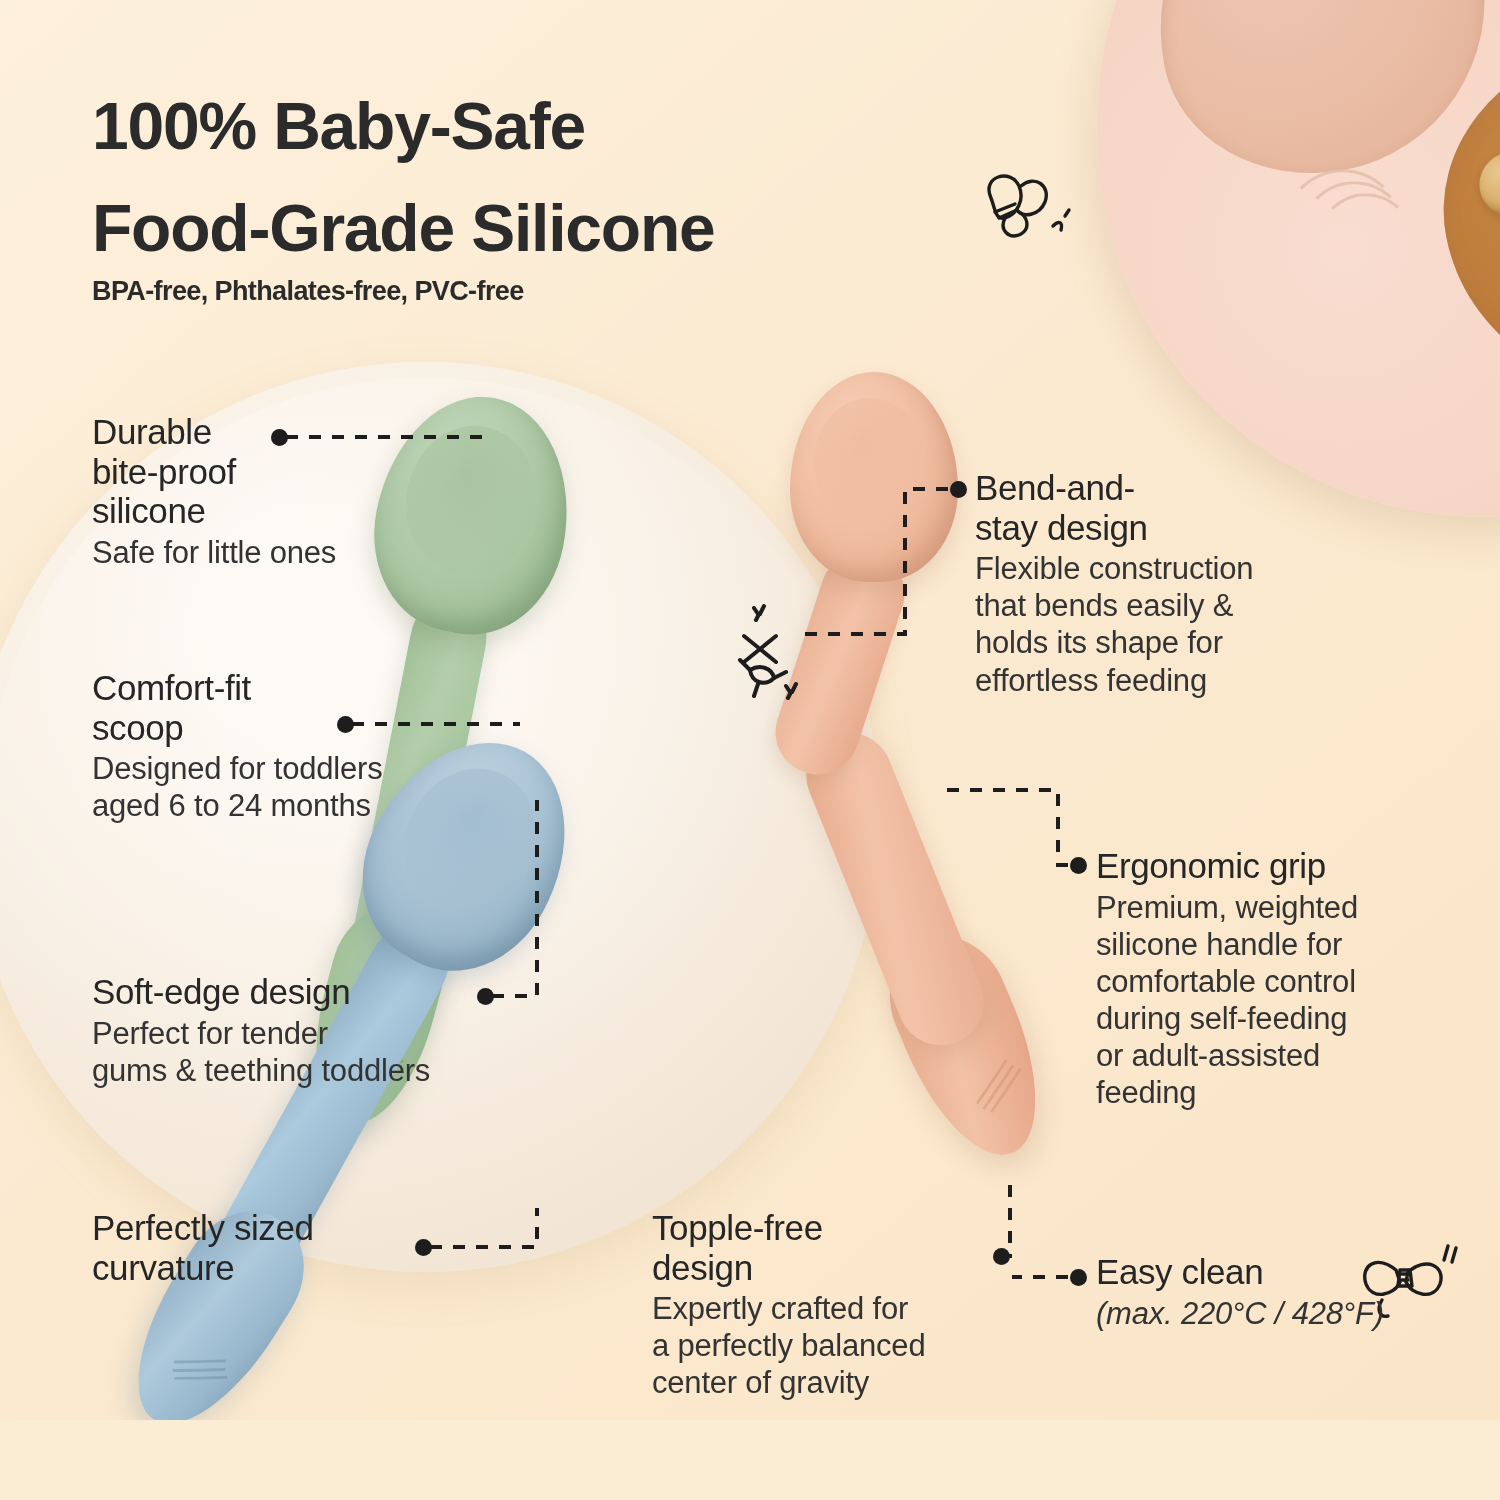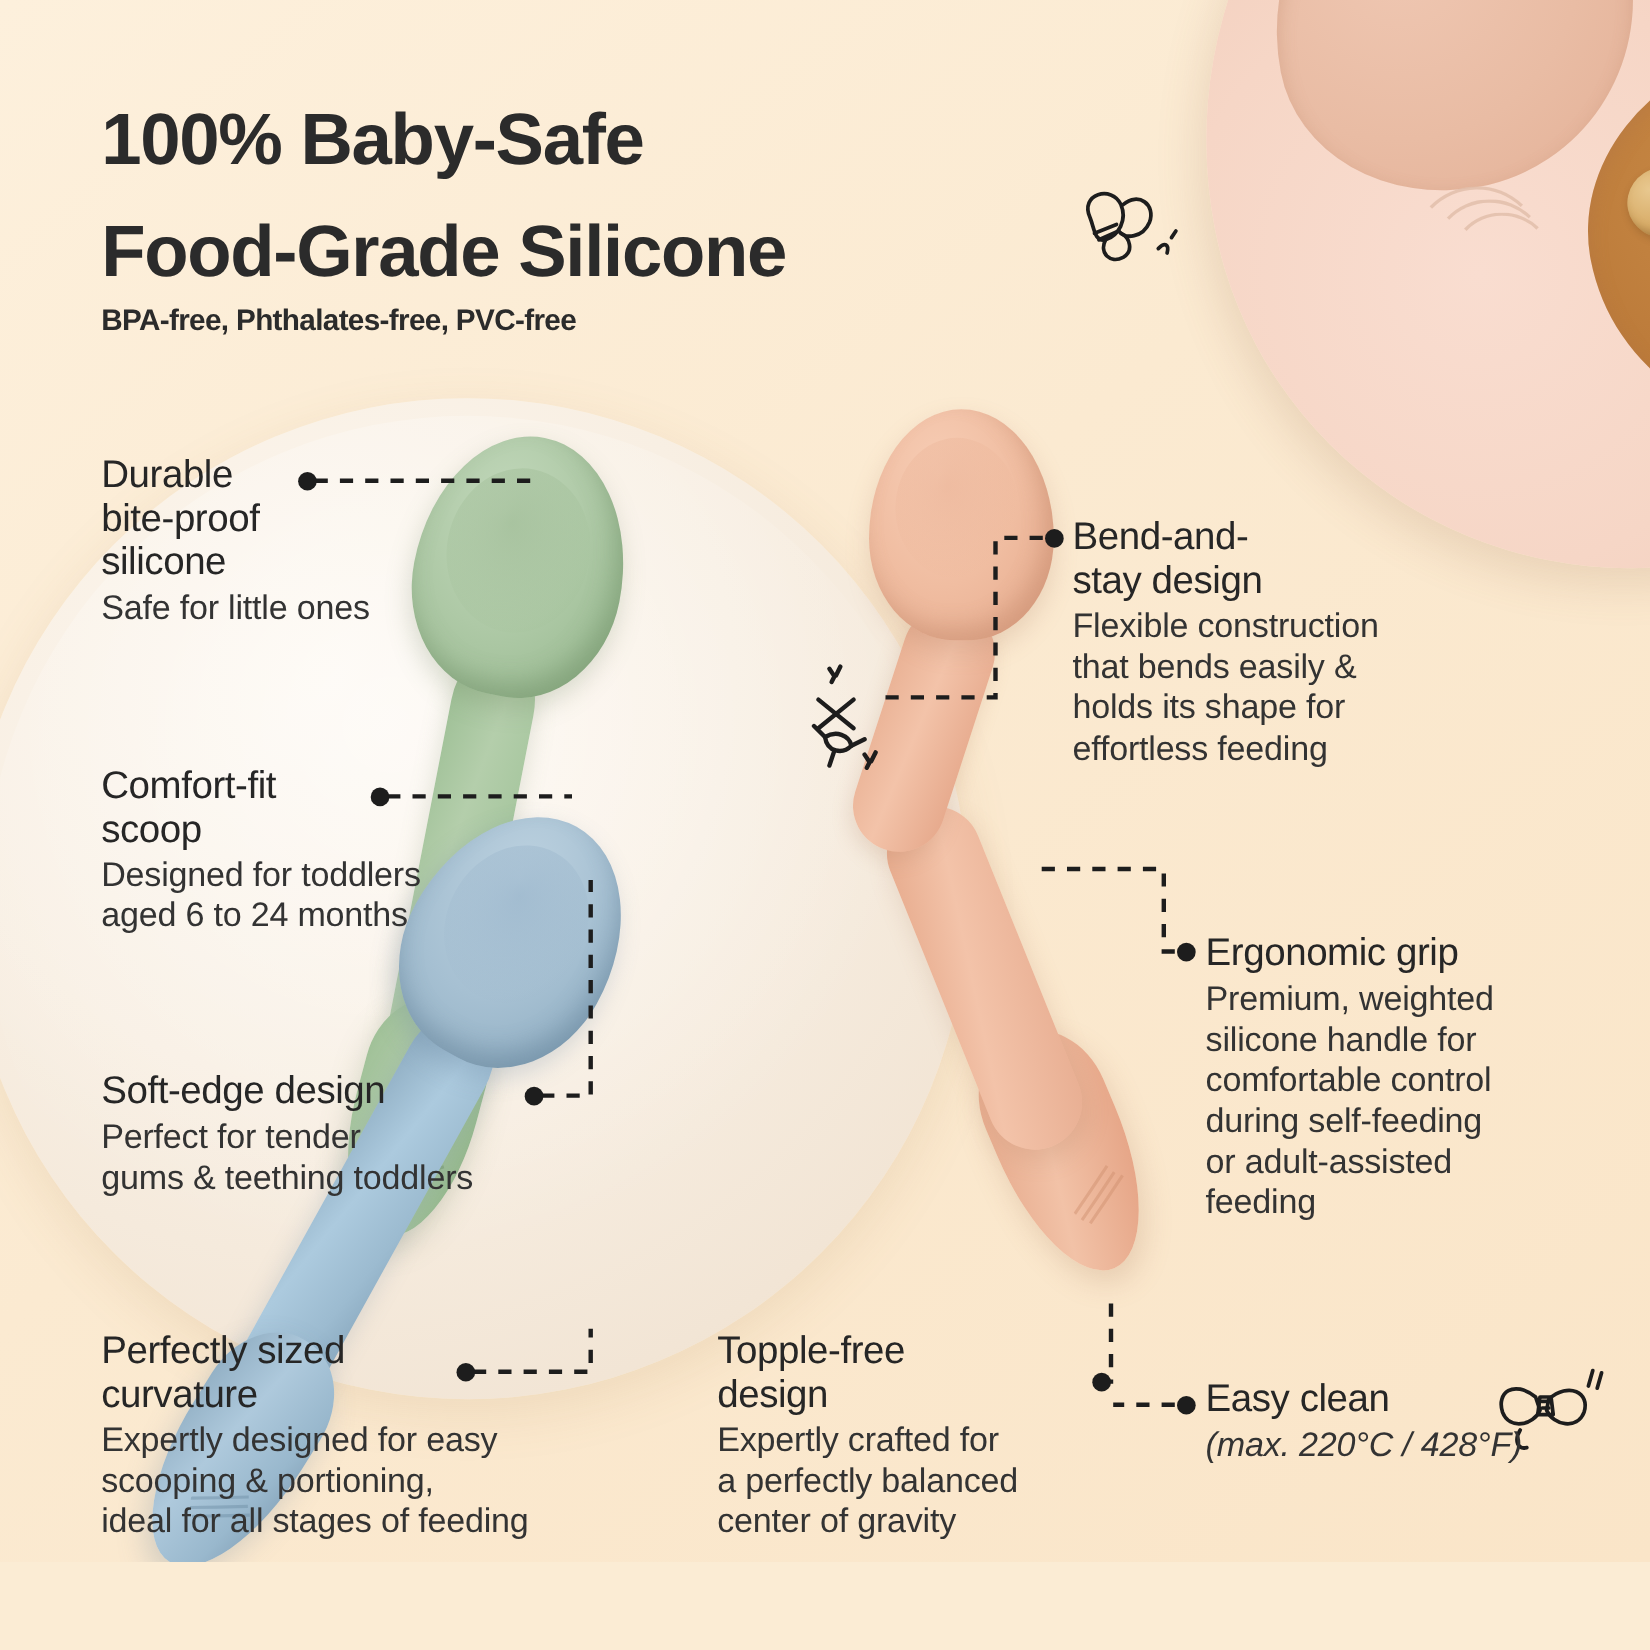--- a/index.html
+++ b/index.html
@@ -183,21 +183,21 @@
 
   .dot{
     position:absolute; width:17px; height:17px; border-radius:50%;
     background:#1d1d1d;
   }
   svg.leaders{ position:absolute; inset:0; width:1500px; height:1500px; pointer-events:none; }
   .doodle{ position:absolute; }
 
   
   #co-durable   { left:92px;  top:412px;  width:330px; }
-  #co-comfort   { left:92px;  top:694px;  width:360px; }
+  #co-comfort   { left:92px;  top:668px;  width:360px; }
   #co-softedge  { left:92px;  top:972px;  width:420px; }
   #co-curvature { left:92px;  top:1208px; width:490px; }
   #co-topple    { left:652px; top:1208px; width:330px; }
   #co-bend      { left:975px; top:468px;  width:340px; }
   #co-ergo      { left:1096px;top:846px;  width:330px; }
   #co-clean     { left:1096px;top:1252px; width:340px; }
 </style>
 </head>
 <body>
 
@@ -342,23 +342,20 @@
 
   <div class="callout" id="co-softedge">
     <div class="c-title">Soft-edge design</div>
     <div class="c-body">Perfect for tender
 gums &amp; teething toddlers</div>
   </div>
 
   <div class="callout" id="co-curvature">
     <div class="c-title">Perfectly sized
 curvature</div>
-    <div class="c-body">Expertly designed for easy
-scooping &amp; portioning,
-ideal for all stages of feeding</div>
   </div>
 
   <div class="callout" id="co-topple">
     <div class="c-title">Topple-free
 design</div>
     <div class="c-body">Expertly crafted for
 a perfectly balanced
 center of gravity</div>
   </div>
 

